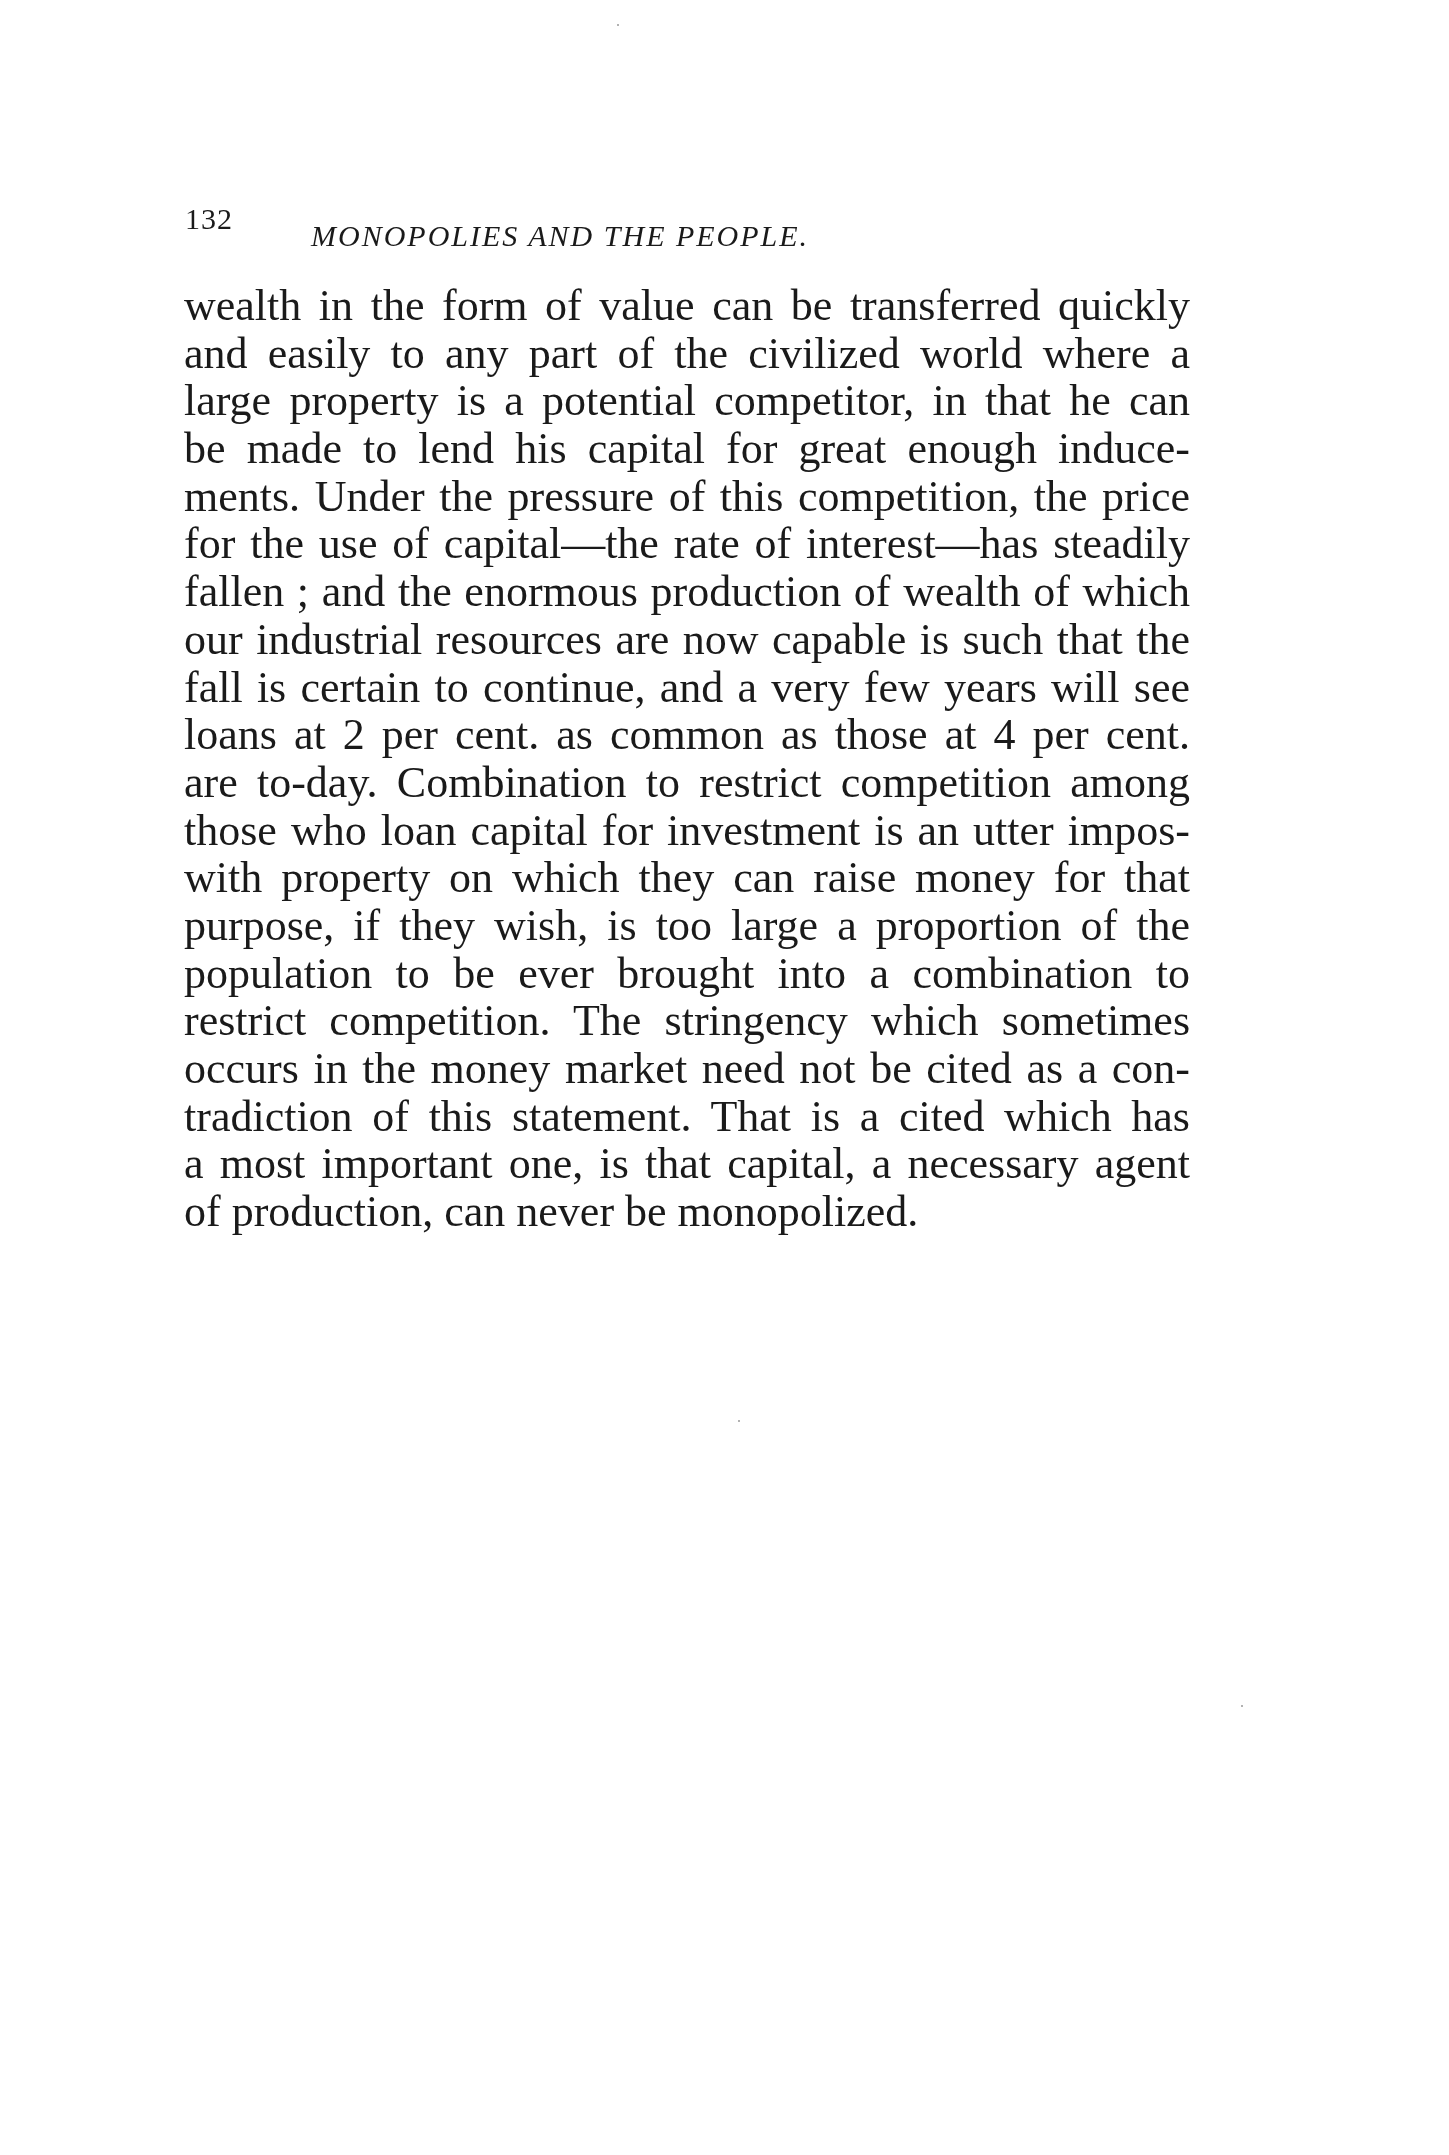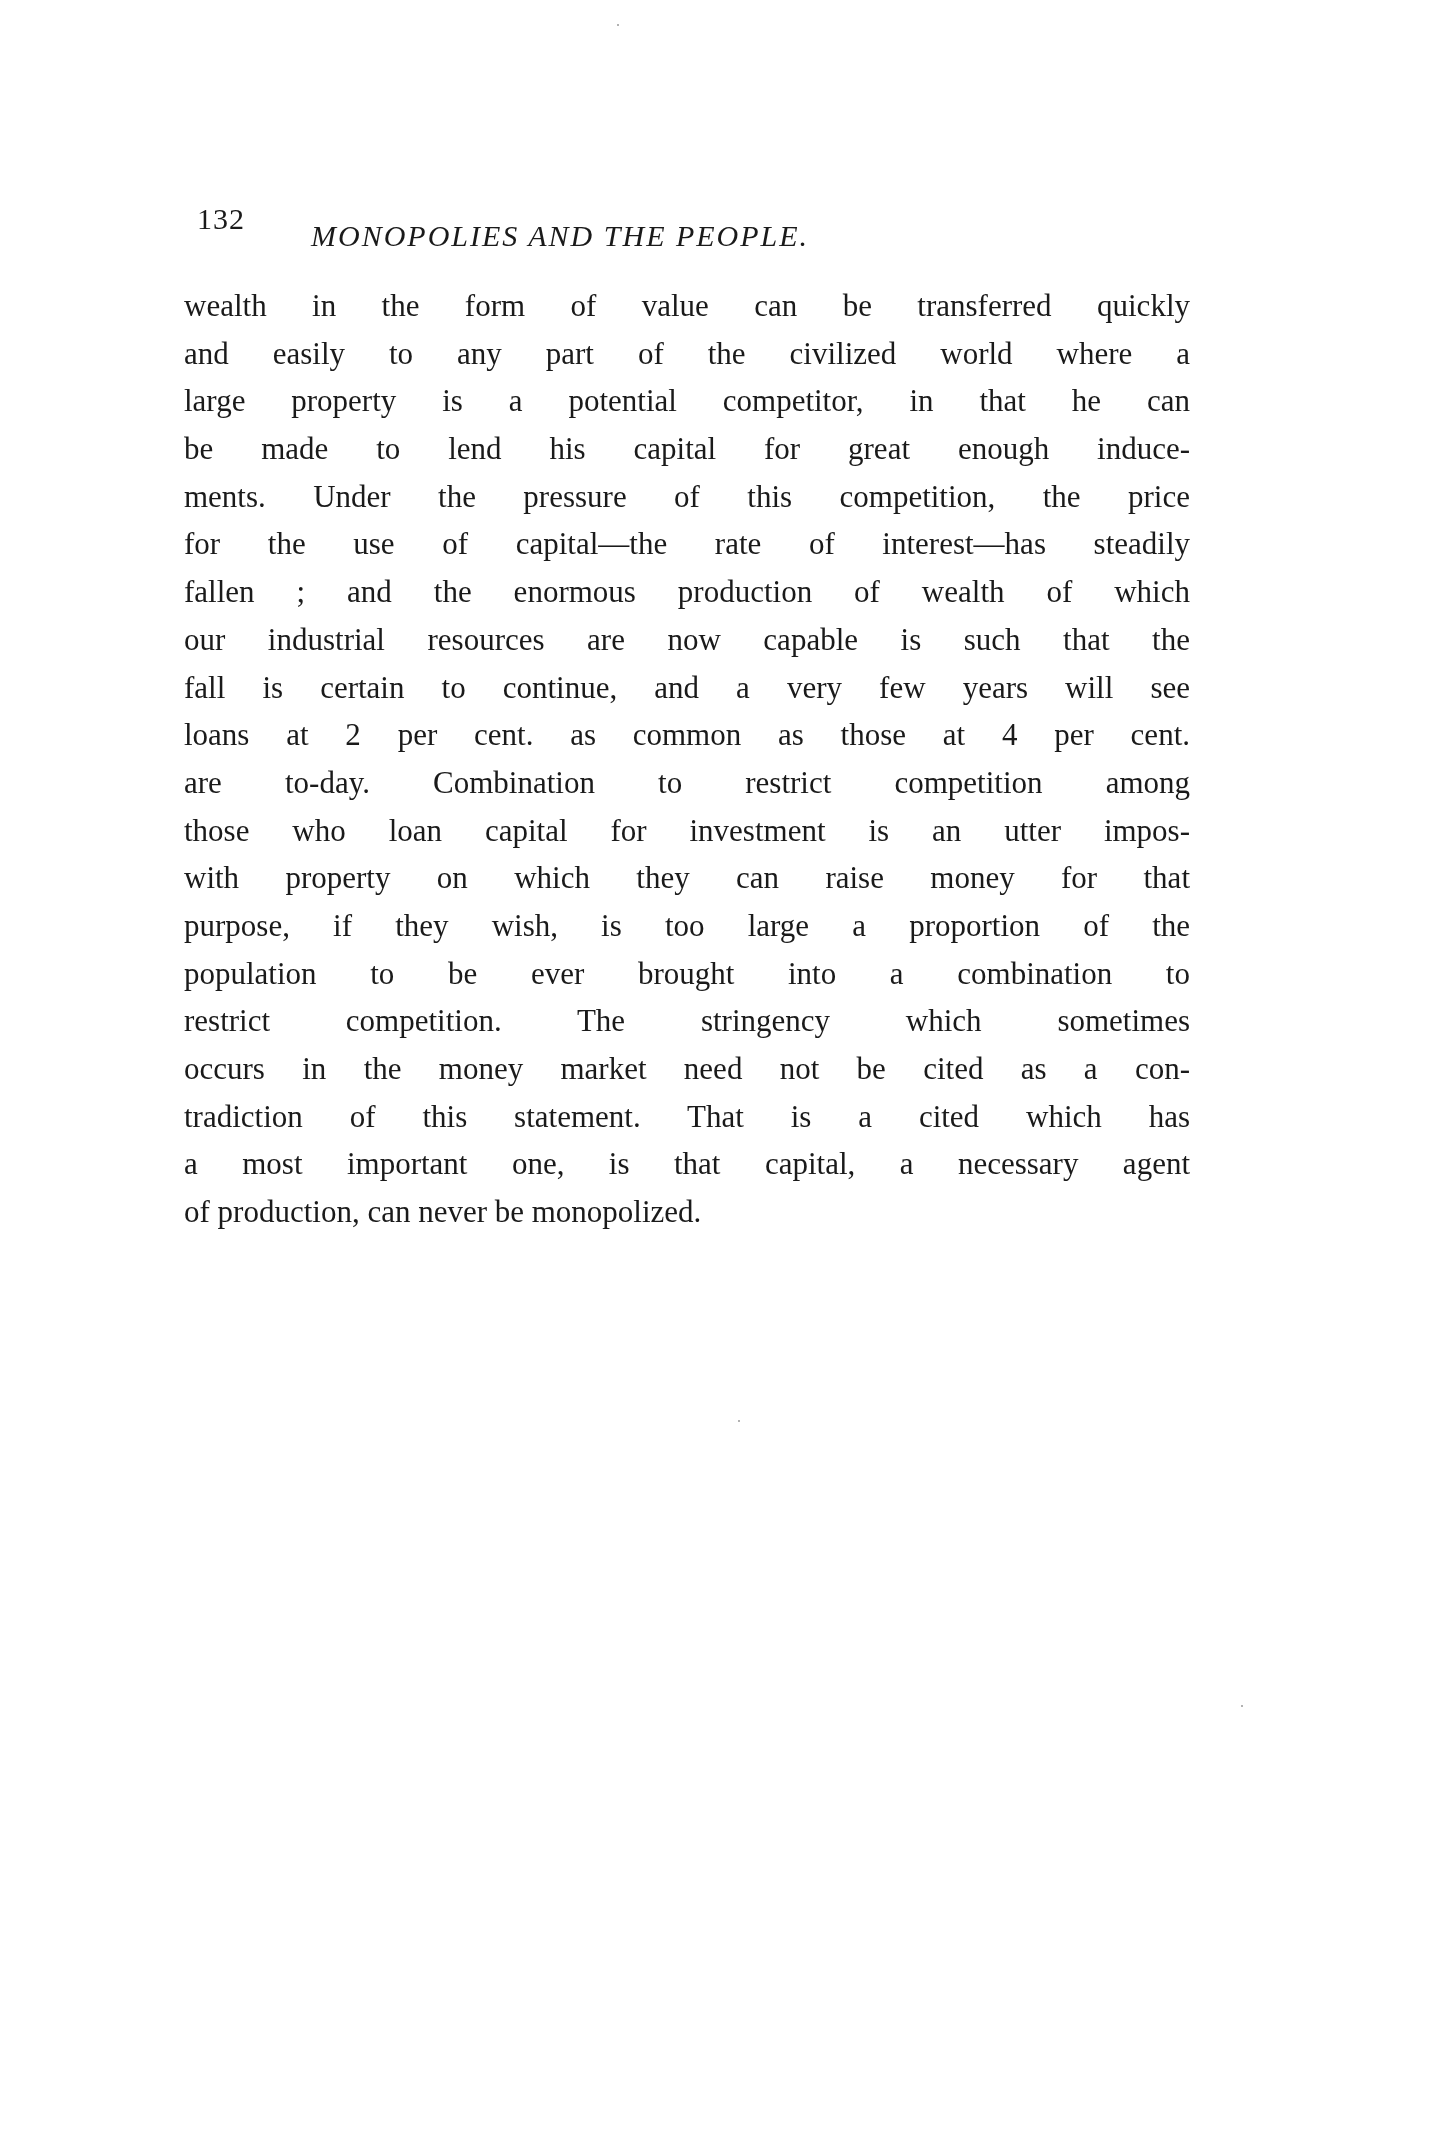--- a/index.html
+++ b/index.html
@@ -1,23 +1,23 @@
 <!DOCTYPE html>
 <html><head>
 <meta charset="utf-8">
 <style>
   html, body { margin: 0; padding: 0; background: #ffffff; }
   body { width: 1449px; height: 2155px; position: relative; overflow: hidden; color: #1a1a1a; }
   .page { position: absolute; left: 0; top: 0; width: 1449px; height: 2155px; background: #ffffff; }
   .running-head { position: absolute; top: 202px; left: 185px; width: 1010px; height: 40px;
     font-family: "Liberation Serif", "DejaVu Serif", serif; font-size: 30px; }
-  .folio { position: absolute; left: 12px; top: 0; letter-spacing: 1px; }
+  .folio { position: absolute; left: 0; top: 0; letter-spacing: 1px; }
   .head-title { position: absolute; left: 126px; top: 17px; font-style: italic; letter-spacing: 2px; }
   .body-text { position: absolute; top: 282px; left: 184px; width: 1006px;
-    font-family: "Liberation Serif", "DejaVu Serif", serif; font-size: 31px; line-height: 47.7px; }
+    font-family: "Liberation Serif", "DejaVu Serif", serif; font-size: 44px; line-height: 47.7px; }
   .line { display: block; text-align: justify; text-align-last: justify; white-space: nowrap; height: 47.7px; }
   .line.last { text-align-last: left; }
   .speck { position: absolute; width: 2px; height: 2px; background: #999; border-radius: 50%; }
 </style>
 </head>
 <body>
 
 <div class="page">
   <div class="running-head">
     <span class="folio">132</span>

